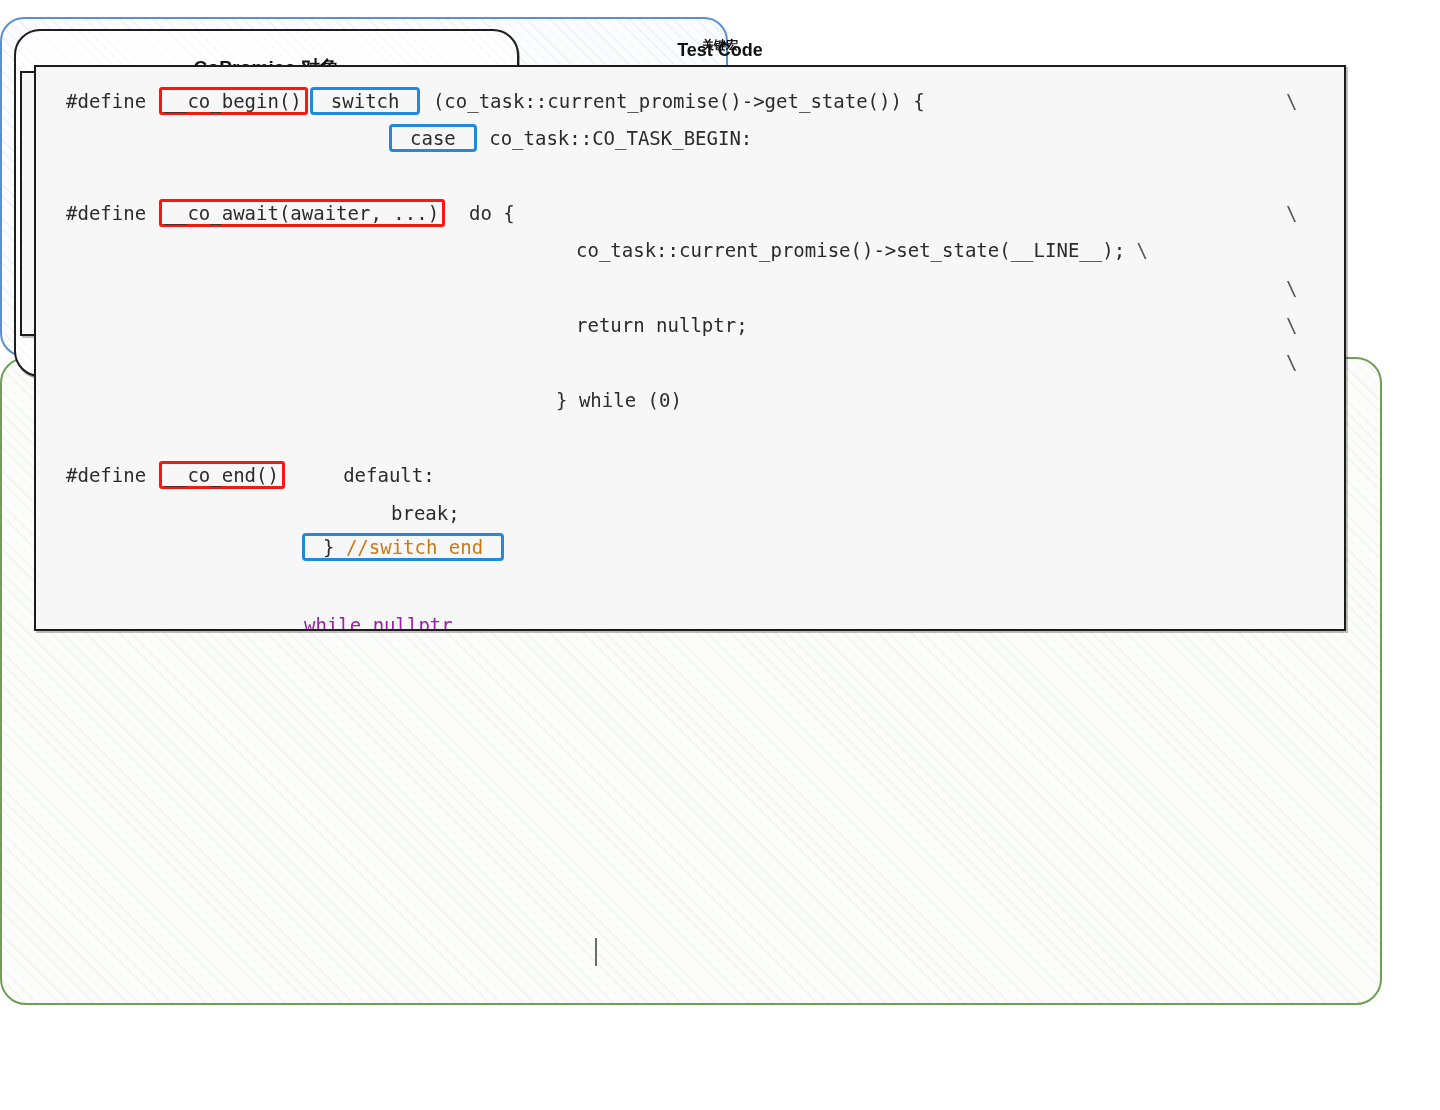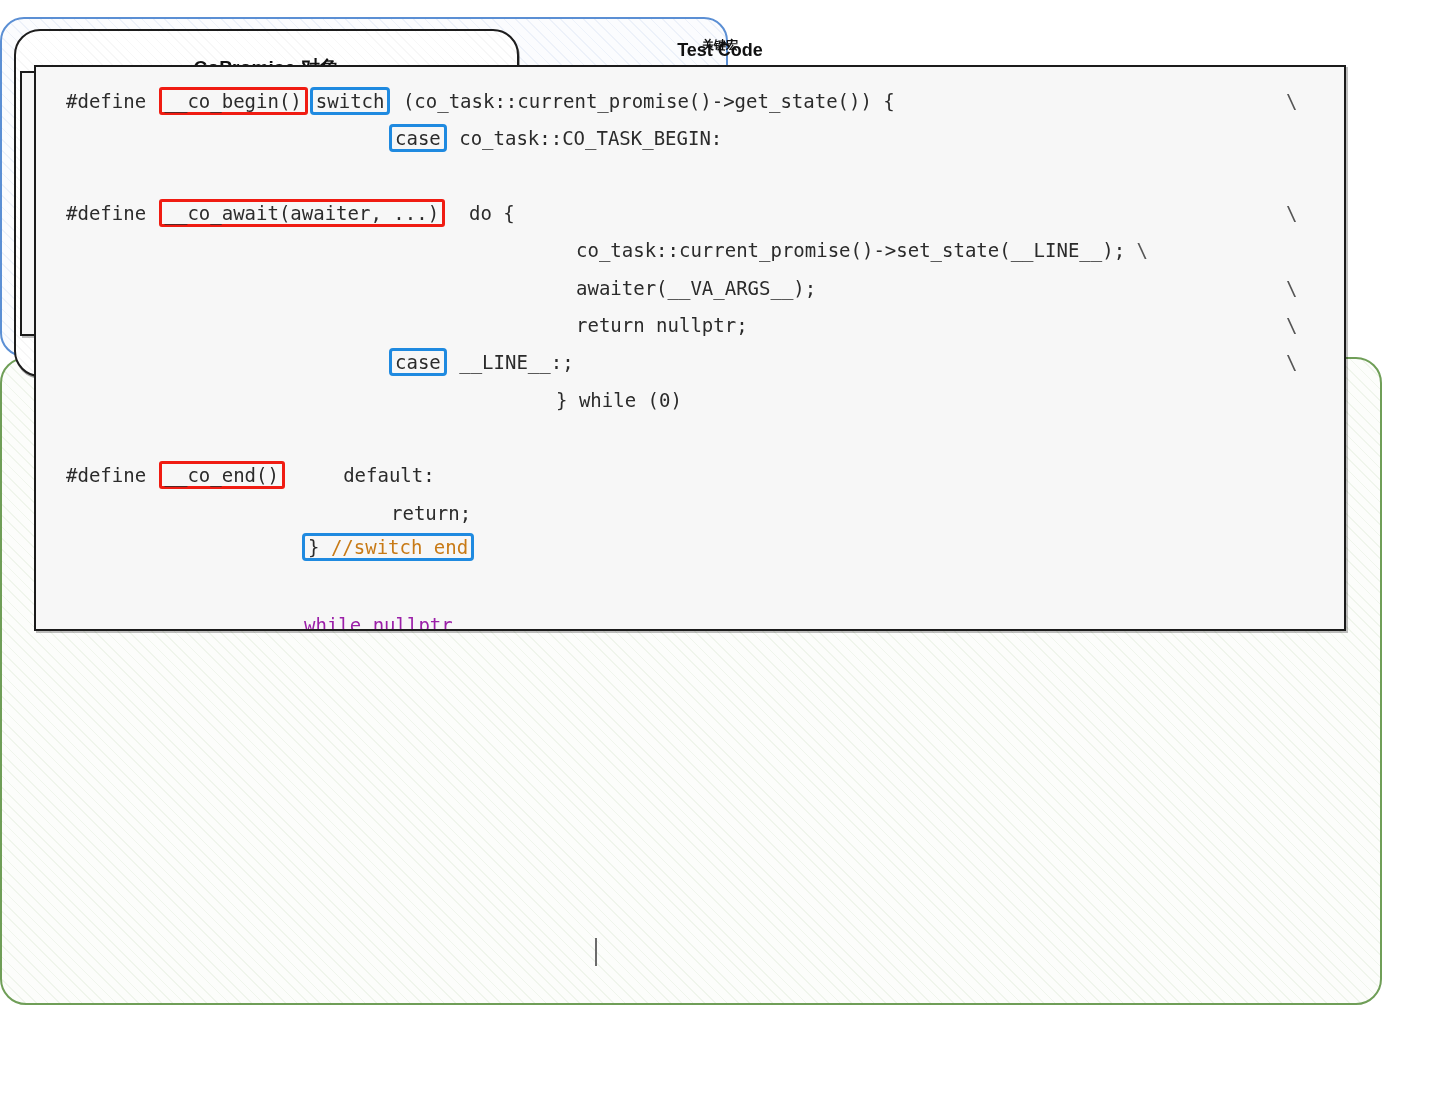--- a/index.html
+++ b/index.html
@@ -112,21 +112,21 @@
   .tok-comment{color:#c87a16;text-align:right;}
   .tok-purple{color:#9b1fa8;}
   .tok-amp{color:#b2302a;}
   .cont{color:#555;}
 
   
   .hl-blue{
     display:inline-block;
     border:3px solid #1f8ae0;
     border-radius:4px;
-    padding:0px 3px;
+    padding:0px 18px;
     margin:0 1px;
     line-height:normal;
     background:transparent;
   }
   .hl-red{
     display:inline-block;
     border:3px solid #f01c12;
     border-radius:3px;
     padding:0px 3px;
     margin:0 1px;
@@ -205,34 +205,32 @@
       <div class="code mline" style="left:30px;top:16px;"><span>#define</span> <span class="hl-red">__co_begin()</span><span class="hl-blue">switch</span><span> (co_task::current_promise()-&gt;get_state()) {</span></div>
       <div class="code mline" style="left:1250px;top:16px;"><span class="cont">\</span></div>
 
       <div class="code mline" style="left:30px;top:128px;"><span>#define</span> <span class="hl-red">__co_await(awaiter, ...)</span>  <span>do {</span></div>
 
       <div class="code mline" style="left:352px;top:53px;"><span class="hl-blue">case</span><span> co_task::CO_TASK_BEGIN:</span></div>
       <div class="code mline" style="left:1250px;top:128px;"><span class="cont">\</span></div>
 
       <div class="code mline" style="left:540px;top:165px;"><span>co_task::current_promise()-&gt;set_state(__LINE__); </span><span class="cont">\</span></div>
 
-      <div class="code mline" style="left:540px;top:203px;"><span>awaiter(__VA_ARGS__);</span></div>
       <div class="code mline" style="left:1250px;top:203px;"><span class="cont">\</span></div>
 
       <div class="code mline" style="left:540px;top:240px;"><span>return nullptr;</span></div>
       <div class="code mline" style="left:1250px;top:240px;"><span class="cont">\</span></div>
 
-      <div class="code mline" style="left:352px;top:277px;"><span class="hl-blue">case</span><span> __LINE__:;</span></div>
       <div class="code mline" style="left:1250px;top:277px;"><span class="cont">\</span></div>
 
       <div class="code mline" style="left:520px;top:315px;"><span>} while (0)</span></div>
 
       <div class="code mline" style="left:30px;top:390px;"><span>#define</span> <span class="hl-red">__co_end()</span>     <span>default:</span></div>
 
-      <div class="code mline" style="left:355px;top:428px;"><span>return;</span></div>
+      <div class="code mline" style="left:355px;top:428px;"><span>break;</span></div>
 
       <div class="code mline" style="left:265px;top:462px;"><span class="hl-blue"><span>} </span><span class="tok-comment">//switch end</span></span></div>
 
 
       <div class="code mline tok-purple" style="left:268px;top:540px;"><span>while nullptr</span></div>
 
     </div>
     <div id="text-caret"></div>
   </div>
 

